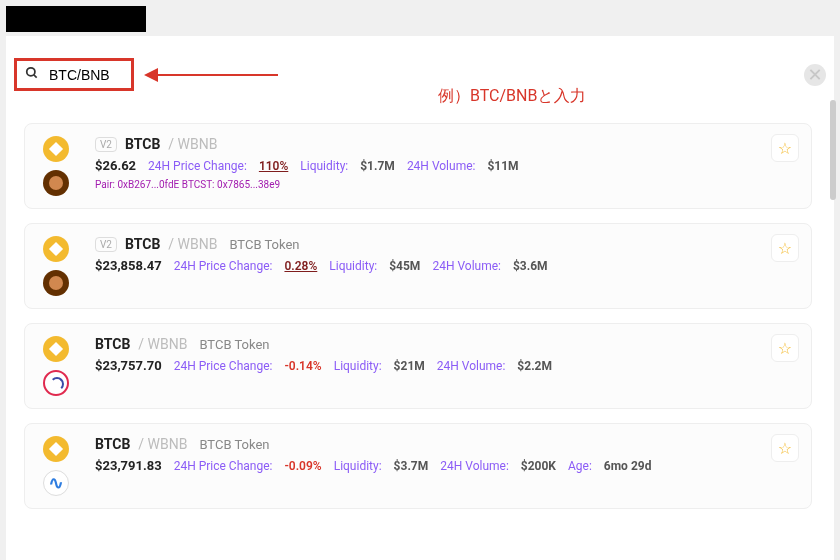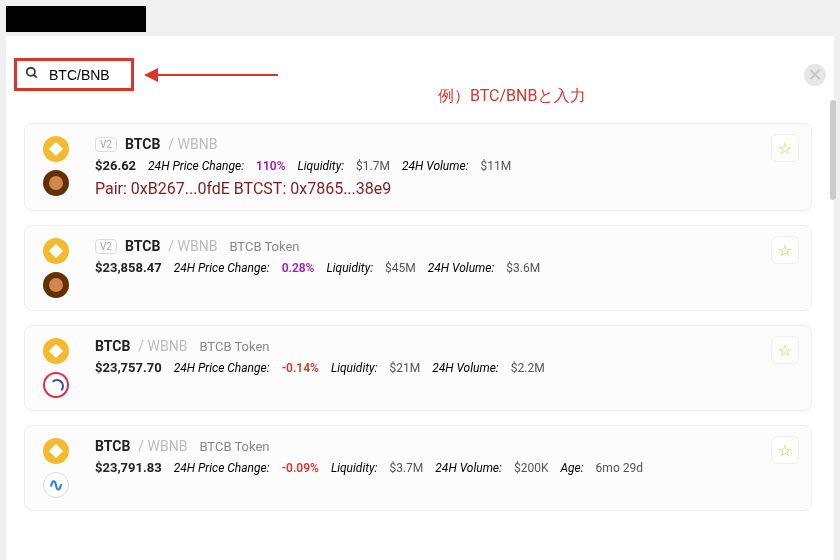--- a/index.html
+++ b/index.html
@@ -27,25 +27,25 @@
   .wave{ background:#fff; border:1px solid #ddd; position:relative;}
   .wave::after{ content:"∿"; color:#2e7de0; font-size:18px; font-weight:bold; line-height:1; }
   .content-col{ flex:1;}
   .row1{ display:flex; align-items:center; gap:8px; margin-bottom:6px;}
   .badge-v2{ border:1px solid #ddd; border-radius:4px; font-size:10px; color:#aaa; padding:1px 4px;}
   .pair-bold{ font-weight:700; font-size:14px; color:#222;}
   .pair-quote{ font-size:14px; color:#bcbcbc;}
   .token-name{ font-size:13px; color:#888; margin-left:4px;}
   .row2{ display:flex; align-items:center; gap:12px; margin-bottom:6px; flex-wrap:wrap;}
   .price{ font-weight:700; font-size:13px; color:#222;}
-  .stat-label{ font-size:12px; color:#000000;font-style:italic;}
-  .stat-val{ font-size:12px; color:#555; font-weight:400;}
-  .change-pos{ color:#a21caf; font-weight:600; font-size:12px;}
+  .stat-label{ font-size:12px; color:#8b5cf6;}
+  .stat-val{ font-size:12px; color:#555; font-weight:700;}
+  .change-pos{ color:#7f1d1d; font-weight:600; font-size:12px;text-decoration:underline;}
   .change-neg{ color:#d8362a; font-weight:600; font-size:12px;}
-  .row3{ font-size:16px; color:#7f1d1d;}
+  .row3{ font-size:10px; color:#a21caf;}
   .star{ position:absolute; top:10px; right:12px; width:28px; height:28px; border:1px solid #eee; border-radius:6px; display:flex; align-items:center; justify-content:center; color:#f3ba2f; cursor:pointer; background:#fff;}
   .scrollbar{ position:absolute; right:4px; top:100px; width:6px; height:100px; background:#ccc; border-radius:3px;}
 </style>
 </head>
 <body>
 
 <div class="outer">
   <div class="topbar"></div>
   <div class="search-row">
     <div class="search-box">

